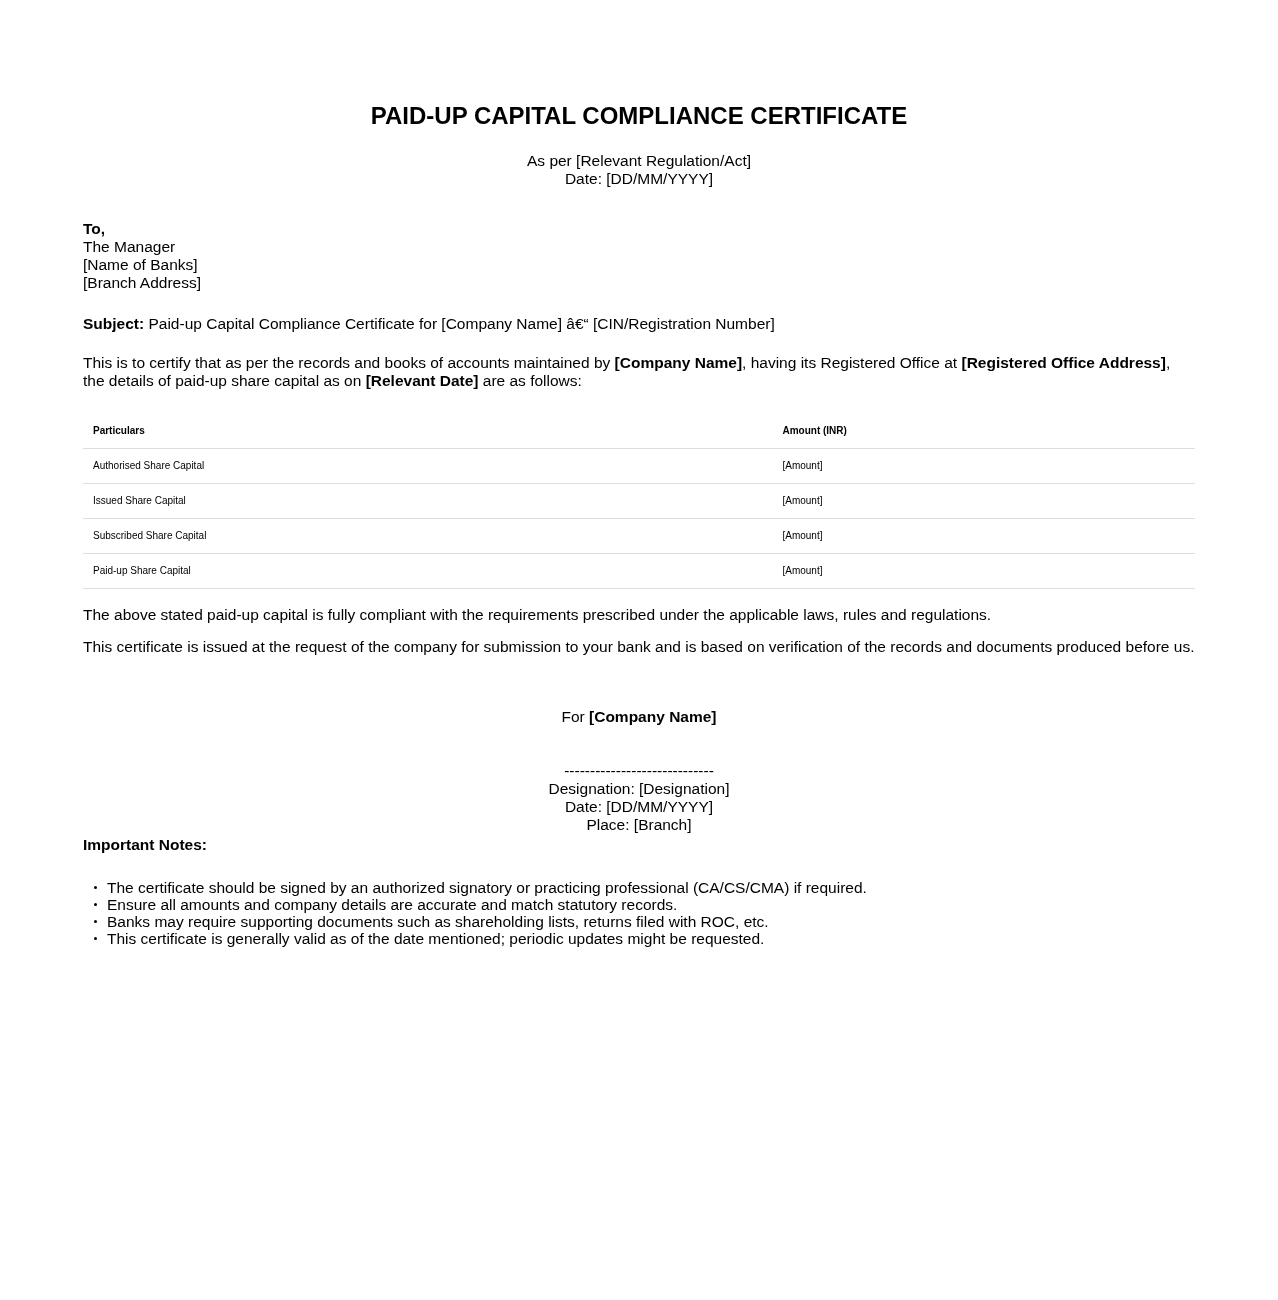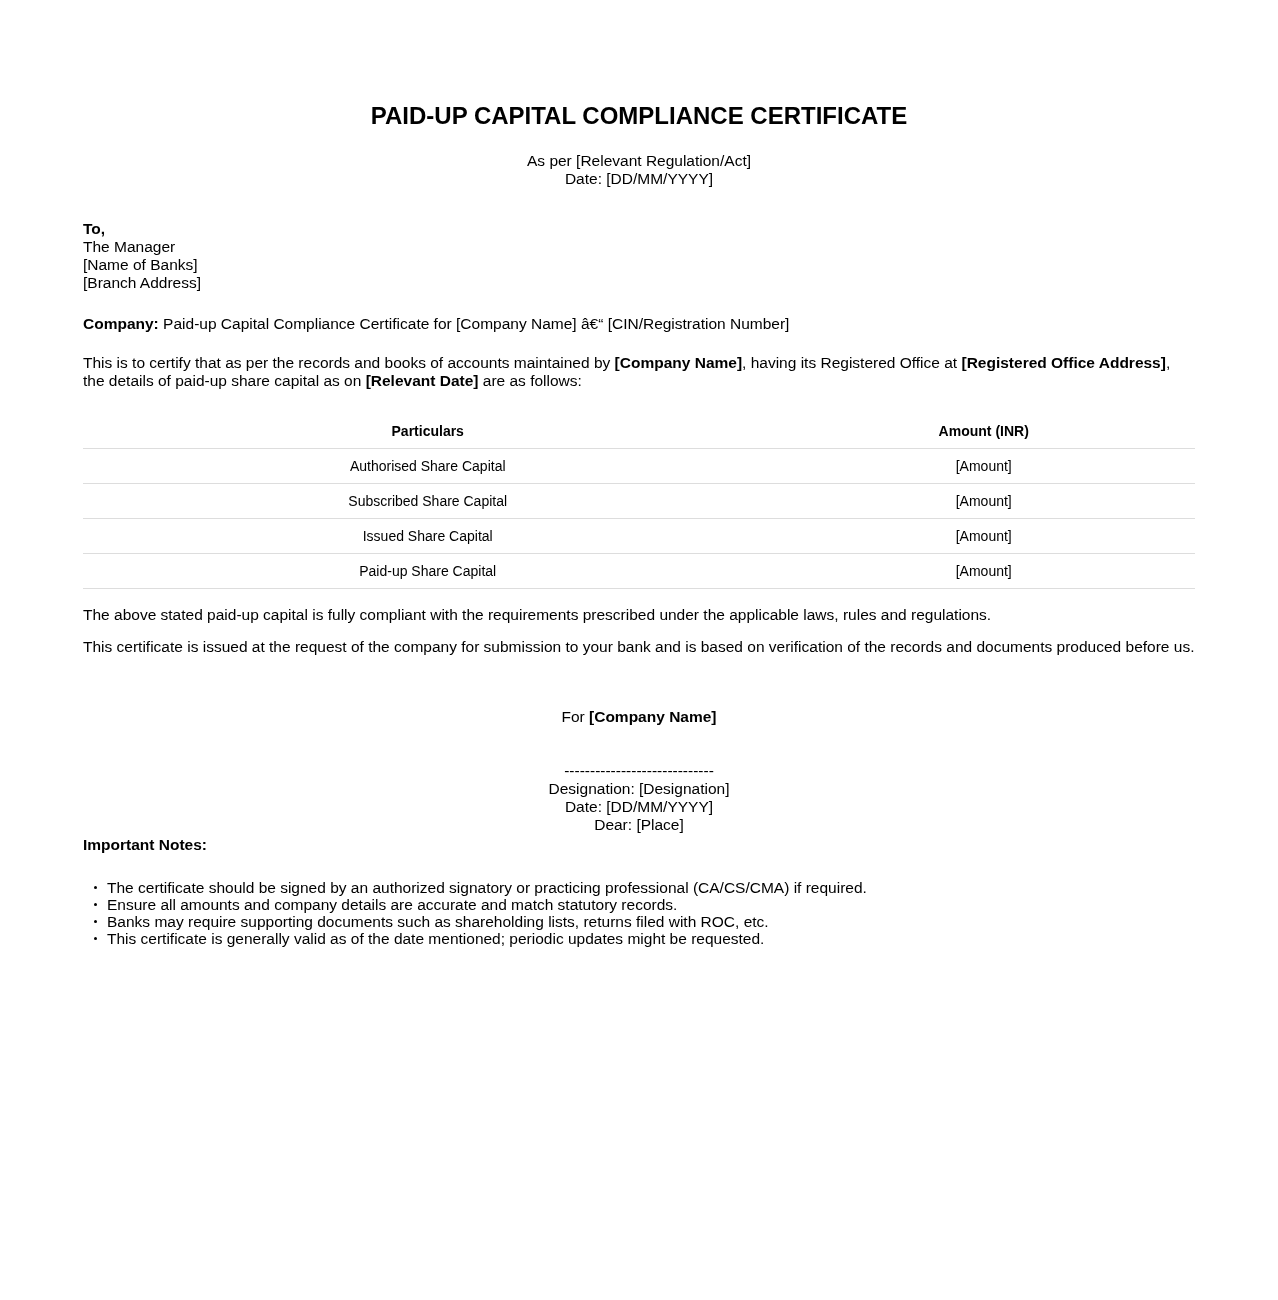--- a/index.html
+++ b/index.html
@@ -36,24 +36,24 @@
   .greeting { margin-top: 19px; }
   .certify { margin-top: 21px; }
   .certify b { font-weight: bold; }
   table.capital-table {
     margin-top: 24px;
     width: 100%;
     border-collapse: collapse;
   }
   table.capital-table th,
   table.capital-table td {
-    text-align: center;
+    text-align: left;
     padding: 8px 10px;
     border-bottom: 1px solid #dddddd;
-    font-size: 14px;
+    font-size: 10px;
     line-height: 18px;
   }
   table.capital-table th { font-weight: bold; }
   table.capital-table .col-particulars { width: 62%; }
   .p-compliance { margin-top: 17px; }
   .p-issuance { margin-top: 14px; }
   .signature {
     margin-top: 52px;
     text-align: center;
   }
@@ -94,67 +94,67 @@
   </div>
 
   <div class="address">
     <div class="salutation">To,</div>
     <div>The Manager</div>
     <div>[Name of Banks]</div>
     <div>[Branch Address]</div>
   </div>
 
   <div class="subject-line">
-    <span class="label">Company:</span><span> Paid-up Capital Compliance Certificate for [Company Name] â€“ [CIN/Registration Number]</span>
+    <span class="label">Subject:</span><span> Paid-up Capital Compliance Certificate for [Company Name] â€“ [CIN/Registration Number]</span>
   </div>
 
 
   <div class="certify">
     <span>This is to certify that as per the records and books of accounts maintained by </span><b>[Company Name]</b><span>, having its Registered Office at </span><b>[Registered Office Address]</b><span>, the details of paid-up share capital as on </span><b>[Relevant Date]</b><span> are as follows:</span>
   </div>
 
   <table class="capital-table">
     <thead>
       <tr>
         <th class="col-particulars">Particulars</th>
         <th>Amount (INR)</th>
       </tr>
     </thead>
     <tbody>
       <tr>
         <td>Authorised Share Capital</td>
         <td>[Amount]</td>
       </tr>
       <tr>
-        <td>Subscribed Share Capital</td>
+        <td>Issued Share Capital</td>
         <td>[Amount]</td>
       </tr>
       <tr>
-        <td>Issued Share Capital</td>
+        <td>Subscribed Share Capital</td>
         <td>[Amount]</td>
       </tr>
       <tr>
         <td>Paid-up Share Capital</td>
         <td>[Amount]</td>
       </tr>
     </tbody>
   </table>
 
   <div class="p-compliance">The above stated paid-up capital is fully compliant with the requirements prescribed under the applicable laws, rules and regulations.</div>
 
   <div class="p-issuance">This certificate is issued at the request of the company for submission to your bank and is based on verification of the records and documents produced before us.</div>
 
   <div class="signature">
     <div>
       <span>For </span><span class="company">[Company Name]</span>
     </div>
     <div class="sig-separator">-----------------------------</div>
     <div>Designation: [Designation]</div>
     <div>Date: [DD/MM/YYYY]</div>
-    <div>Dear: [Place]</div>
+    <div>Place: [Branch]</div>
   </div>
 
   <div class="notes-heading">Important Notes:</div>
 
   <ul class="notes">
     <li>The certificate should be signed by an authorized signatory or practicing professional (CA/CS/CMA) if required.</li>
     <li>Ensure all amounts and company details are accurate and match statutory records.</li>
     <li>Banks may require supporting documents such as shareholding lists, returns filed with ROC, etc.</li>
     <li>This certificate is generally valid as of the date mentioned; periodic updates might be requested.</li>
   </ul>

